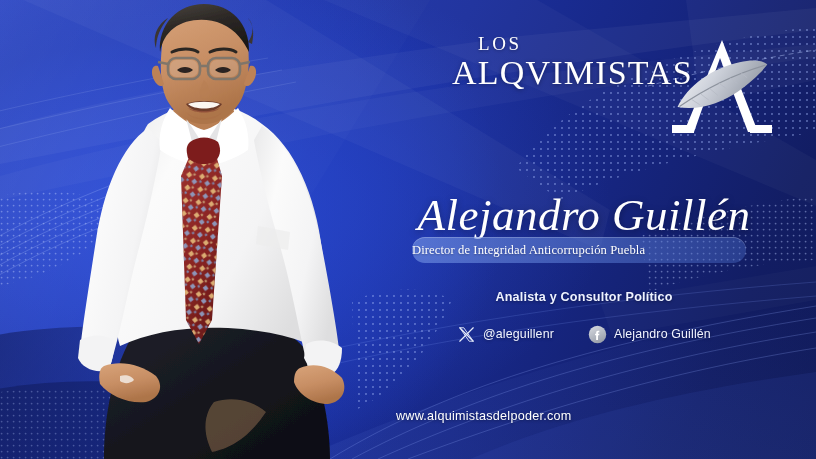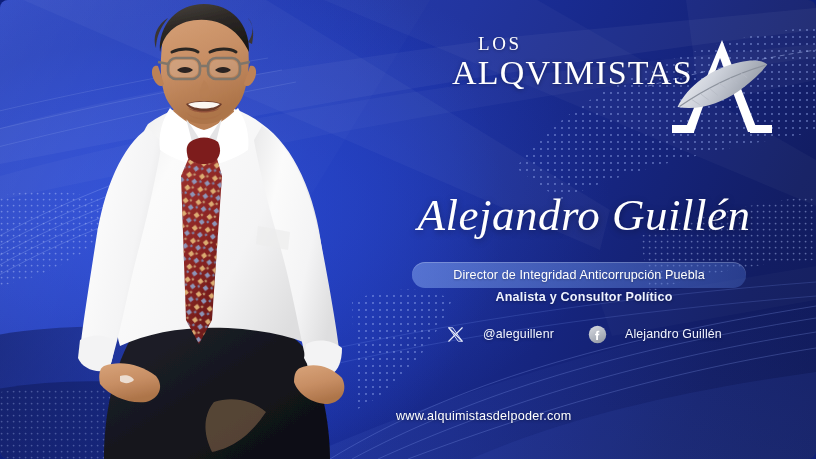--- a/index.html
+++ b/index.html
@@ -10,21 +10,20 @@
   }
 
   #stage {
     position:relative;
     width:816px;
     height:459px;
     overflow:hidden;
     background:
       radial-gradient(ellipse 520px 420px at 14% 46%, #2341c9 0%, #1e38b4 40%, rgba(24,47,150,0) 75%),
       linear-gradient(115deg, #2a47d0 0%, #1f37b2 22%, #1b2f9c 46%, #16257f 68%, #121d63 86%, #101a58 100%);
-    border-radius: 8px;
   }
 
   
   .bgsvg { position:absolute; inset:0; width:816px; height:459px; }
 
   
   #logo-block {
     position:absolute; left:452px; top:34px;
     width:330px; height:110px;
   }
@@ -60,46 +59,46 @@
     font-style:italic;
     font-size:45px;
     color:#ffffff;
     letter-spacing:0.5px;
     line-height:1.05;
     text-shadow:0 2px 7px rgba(0,0,0,.35);
     white-space:nowrap;
   }
 
   #role-pill {
-    position:absolute; left:412px; top:262px;
+    position:absolute; left:412px; top:237px;
     width:334px; height:26px;
     border-radius:13px;
     background:linear-gradient(100deg, rgba(118,150,230,.62) 0%, rgba(96,130,218,.55) 48%, rgba(74,108,200,.40) 100%);
     box-shadow:inset 0 1px 0 rgba(255,255,255,.22);
-    display:flex; align-items:center; justify-content:center;
+    display:flex; align-items:center; font-family:Liberation Serif, serif;
   }
   #role-pill span {
     font-size:12.6px; color:#ffffff; letter-spacing:.1px;
     text-shadow:0 1px 2px rgba(0,0,0,.28);
     white-space:nowrap;
   }
 
   #subtitle {
     position:absolute; left:396px; top:290px; width:376px;
     text-align:center; font-size:12.6px; color:#eef2ff;
     letter-spacing:.2px;
     text-shadow:0 1px 3px rgba(0,0,0,.35);
     font-weight:bold;
   }
 
   #socials {
     position:absolute; left:396px; top:322px; width:376px; height:24px;
     display:flex; align-items:center; justify-content:center; gap:34px;
   }
-  .social { display:flex; align-items:center; gap:18px; }
+  .social { display:flex; align-items:center; gap:7px; }
   .social .lbl {
     font-size:12.4px; color:#f2f5ff; letter-spacing:.15px;
     text-shadow:0 1px 3px rgba(0,0,0,.35); white-space:nowrap;
   }
   .ic-x { width:19px; height:19px; display:block; }
   .ic-fb { width:19px; height:19px; display:block; }
 
   #website {
     position:absolute; left:396px; top:409px; width:376px;
     text-align:left; font-size:12.6px; color:#ffffff;

